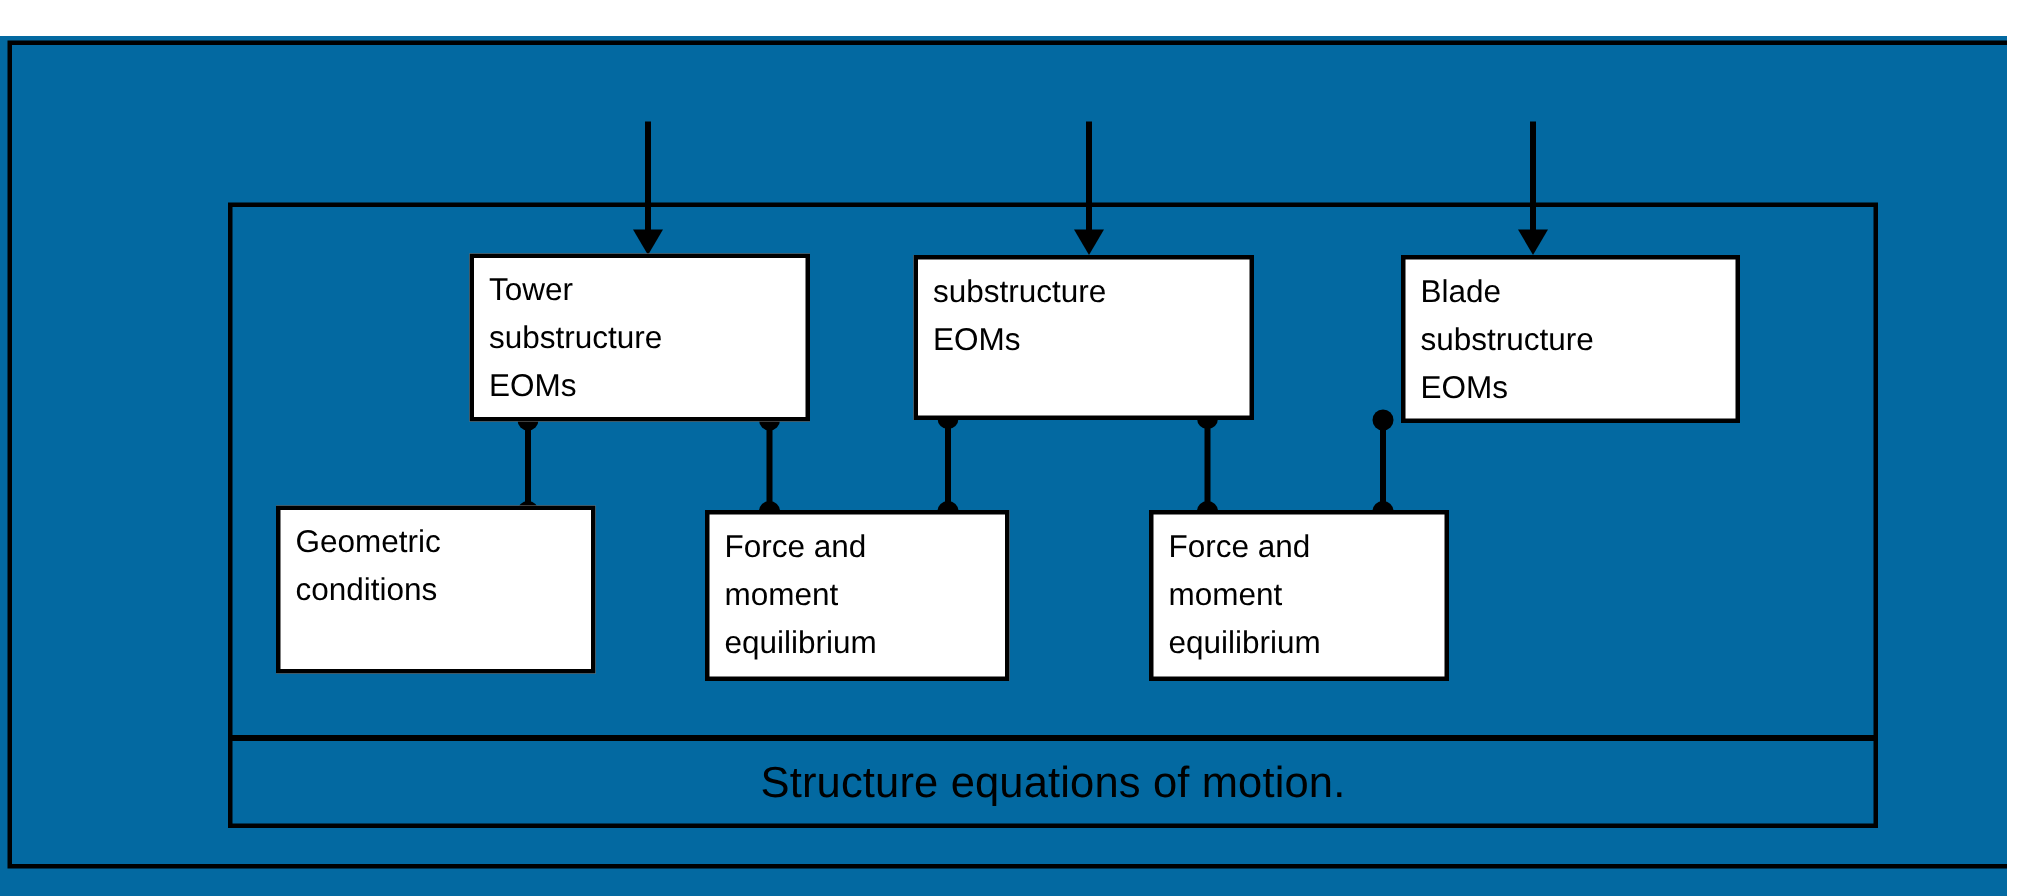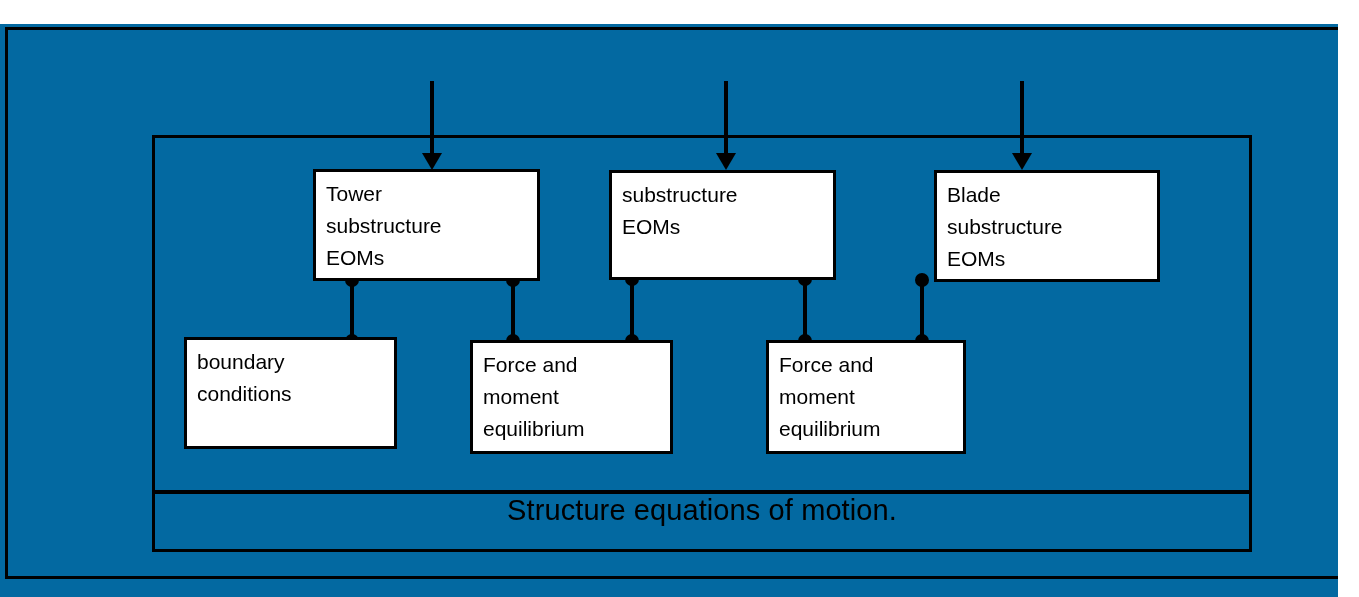--- a/index.html
+++ b/index.html
@@ -57,20 +57,21 @@
   }
 
   
   .caption-band {
     position: absolute;
     left: 152px;
     top: 470px;
     width: 1100px;
     height: 57px;
     display: flex;
+    align-items: center;
     justify-content: center;
     box-sizing: border-box;
   }
   .caption-text {
     font-size: 29px;
     color: #000;
     letter-spacing: 0.1px;
     white-space: nowrap;
   }
 
@@ -221,21 +222,21 @@
     <span class="line">EOMs</span>
   </div>
 
   <div class="pbox" id="box-blade">
     <span class="line">Blade</span>
     <span class="line">substructure</span>
     <span class="line">EOMs</span>
   </div>
 
   <div class="pbox" id="box-geometric">
-    <span class="line">boundary</span>
+    <span class="line">Geometric</span>
     <span class="line">conditions</span>
   </div>
 
   <div class="pbox" id="box-force-1">
     <span class="line">Force and</span>
     <span class="line">moment</span>
     <span class="line">equilibrium</span>
   </div>
 
   <div class="pbox" id="box-force-2">

